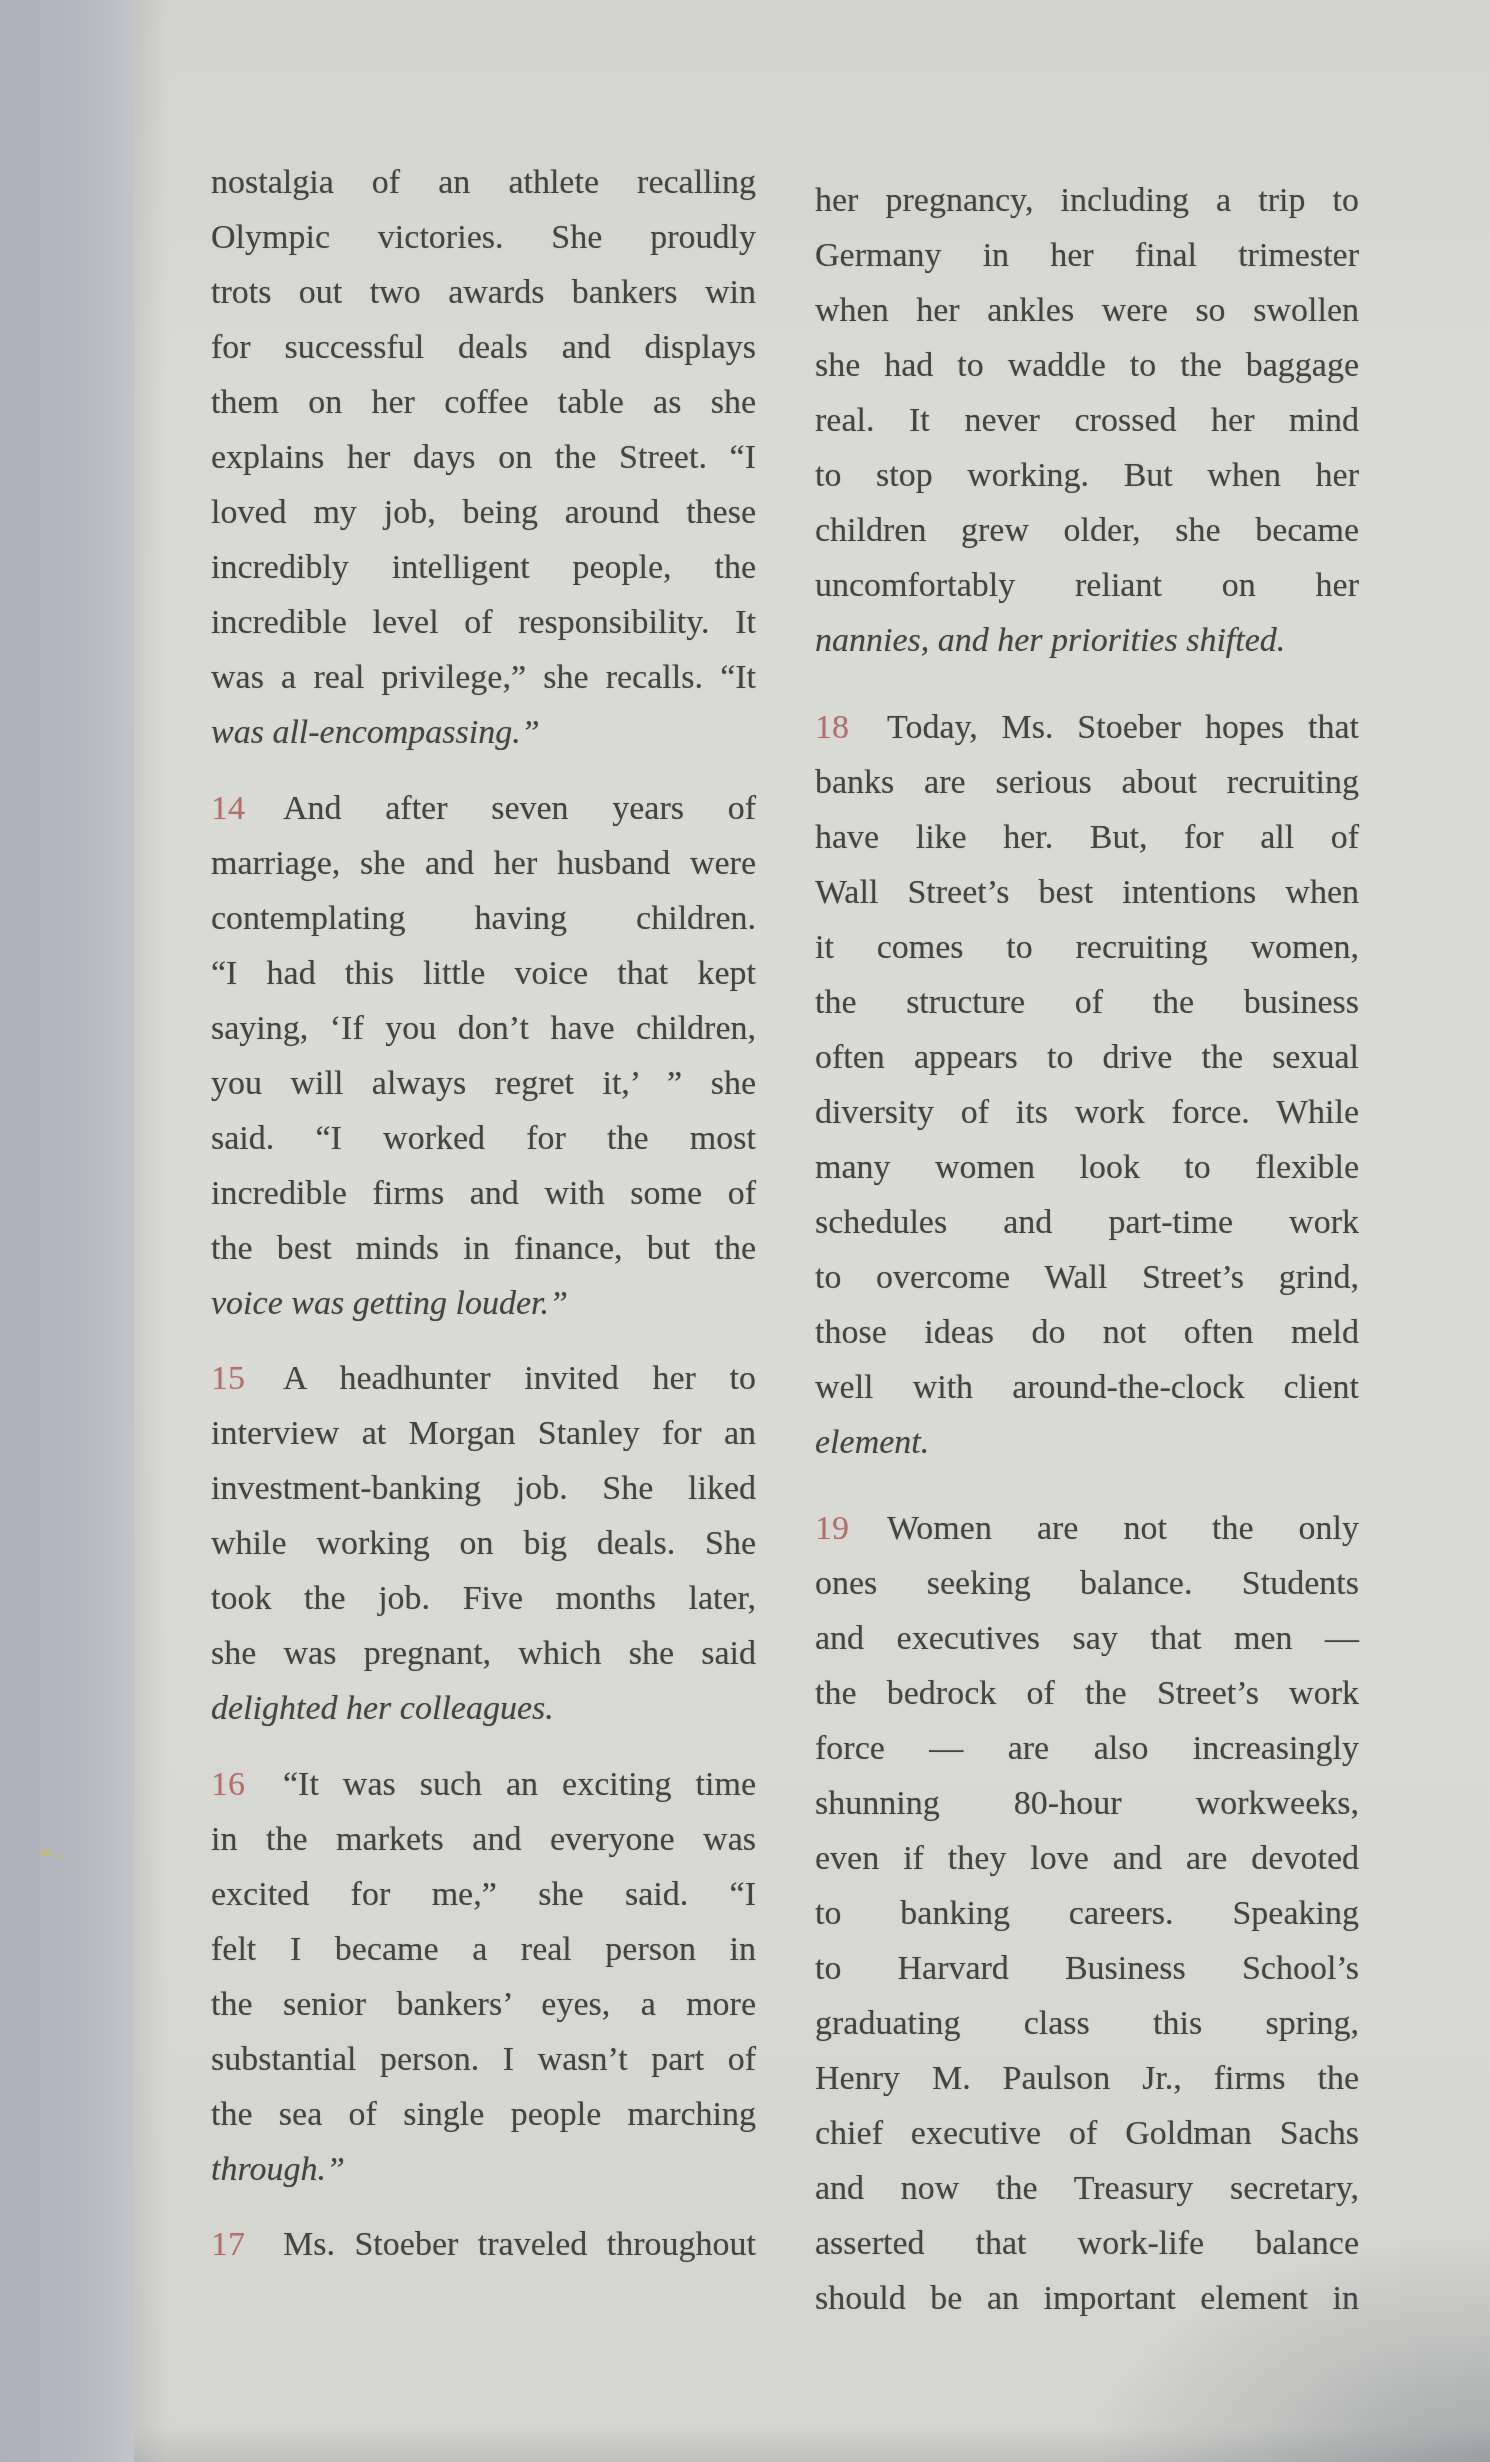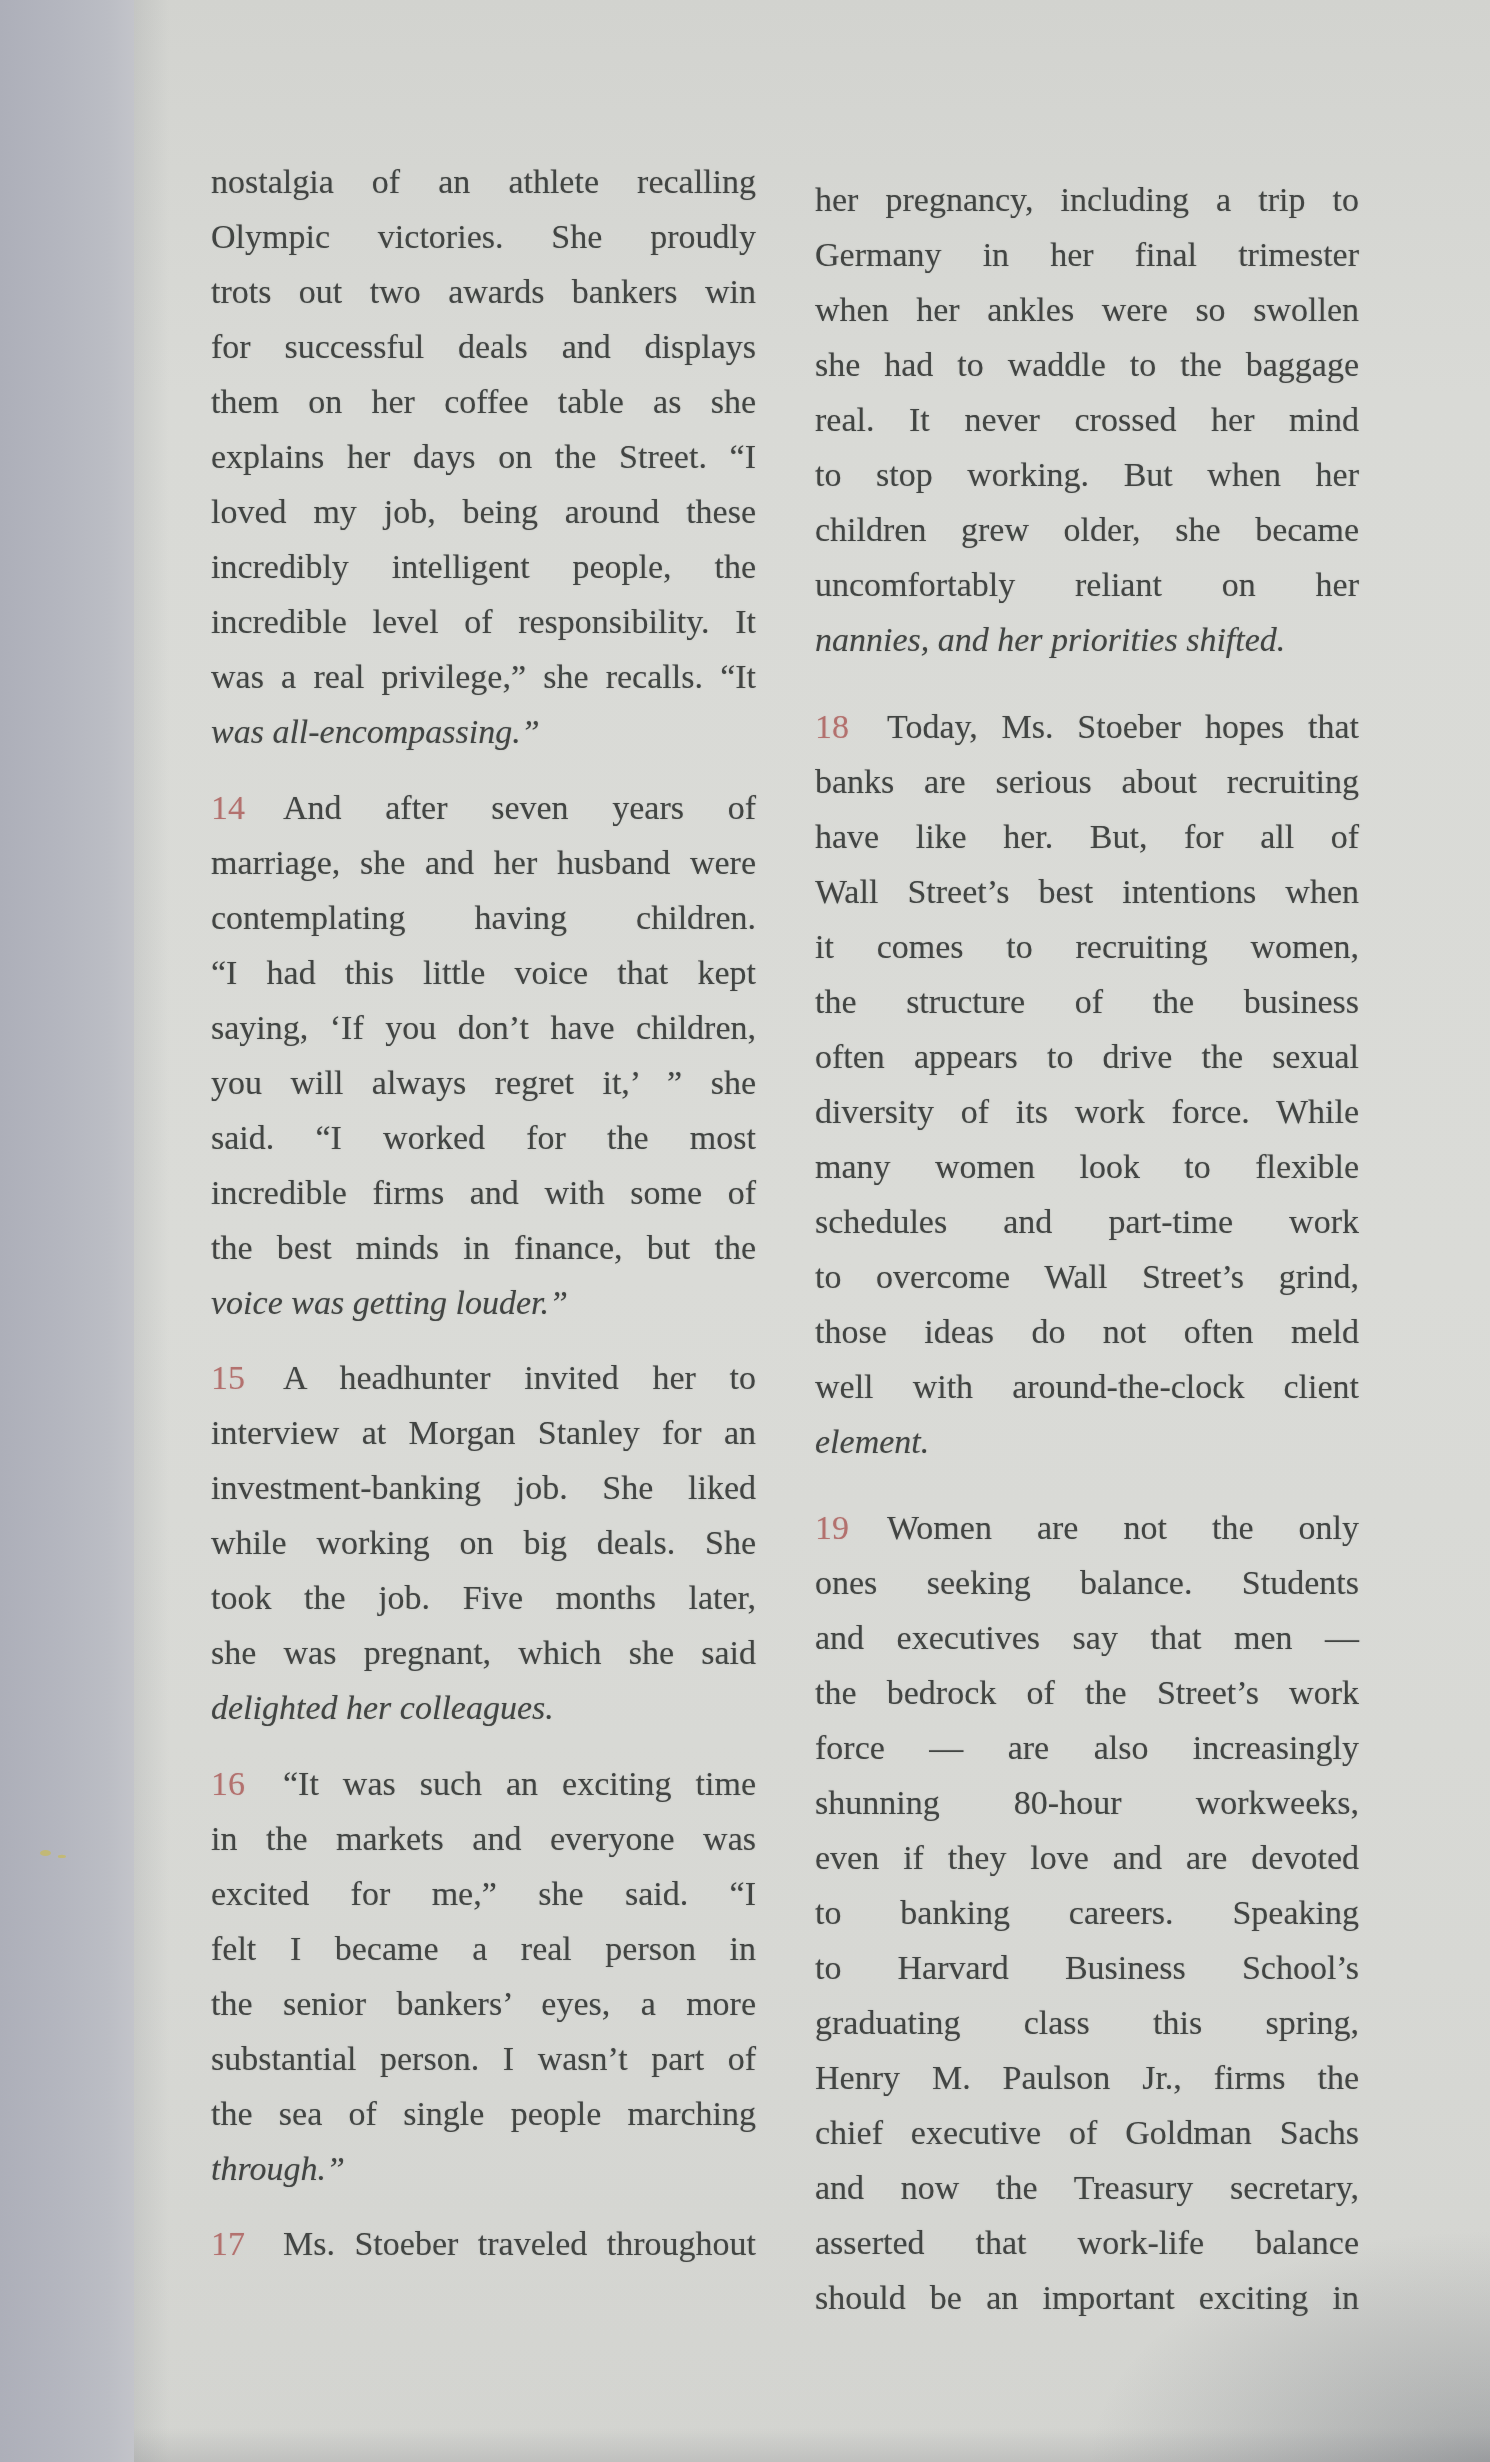--- a/index.html
+++ b/index.html
@@ -153,18 +153,18 @@
           <div class="line">force — are also increasingly</div>
           <div class="line">shunning 80-hour workweeks,</div>
           <div class="line">even if they love and are devoted</div>
           <div class="line">to banking careers. Speaking</div>
           <div class="line">to Harvard Business School’s</div>
           <div class="line">graduating class this spring,</div>
           <div class="line">Henry M. Paulson Jr., firms the</div>
           <div class="line">chief executive of Goldman Sachs</div>
           <div class="line">and now the Treasury secretary,</div>
           <div class="line">asserted that work-life balance</div>
-          <div class="line">should be an important exciting in</div>
+          <div class="line">should be an important element in</div>
         </div>
       </div>
   </div>
 </div>
 
 
 </body></html>

